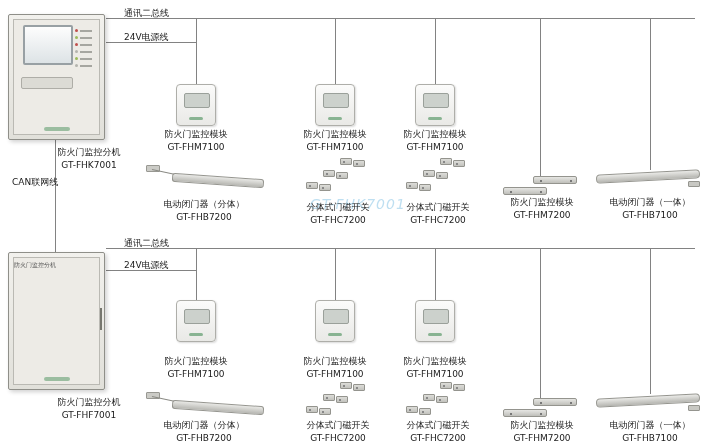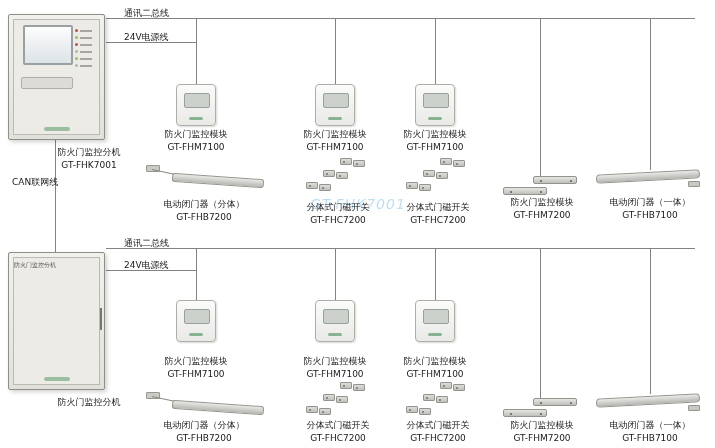--- a/index.html
+++ b/index.html
@@ -204,20 +204,21 @@
   <div class="buslabel" style="left:124px;top:259px">24V电源线</div>
 
   <div class="cab" style="left:8px;top:252px;width:97px;height:138px">
     <div class="door"></div>
     <div class="plate">防火门监控分机</div>
     <div class="handle"></div>
     <div class="logo"></div>
   </div>
   <div class="devlabel" style="left:30px;top:396px;width:118px">
     <span>防火门监控分机</span>
+    <span>GT-FHF7001</span>
   </div>
 
   <div class="module" style="left:176px;top:300px">
     <div class="scr"></div>
       <div class="logo"></div>
   </div>
   <div class="devlabel" style="left:158px;top:355px;width:76px">
     <span>防火门监控模块</span>
     <span>GT-FHM7100</span>
   </div>

